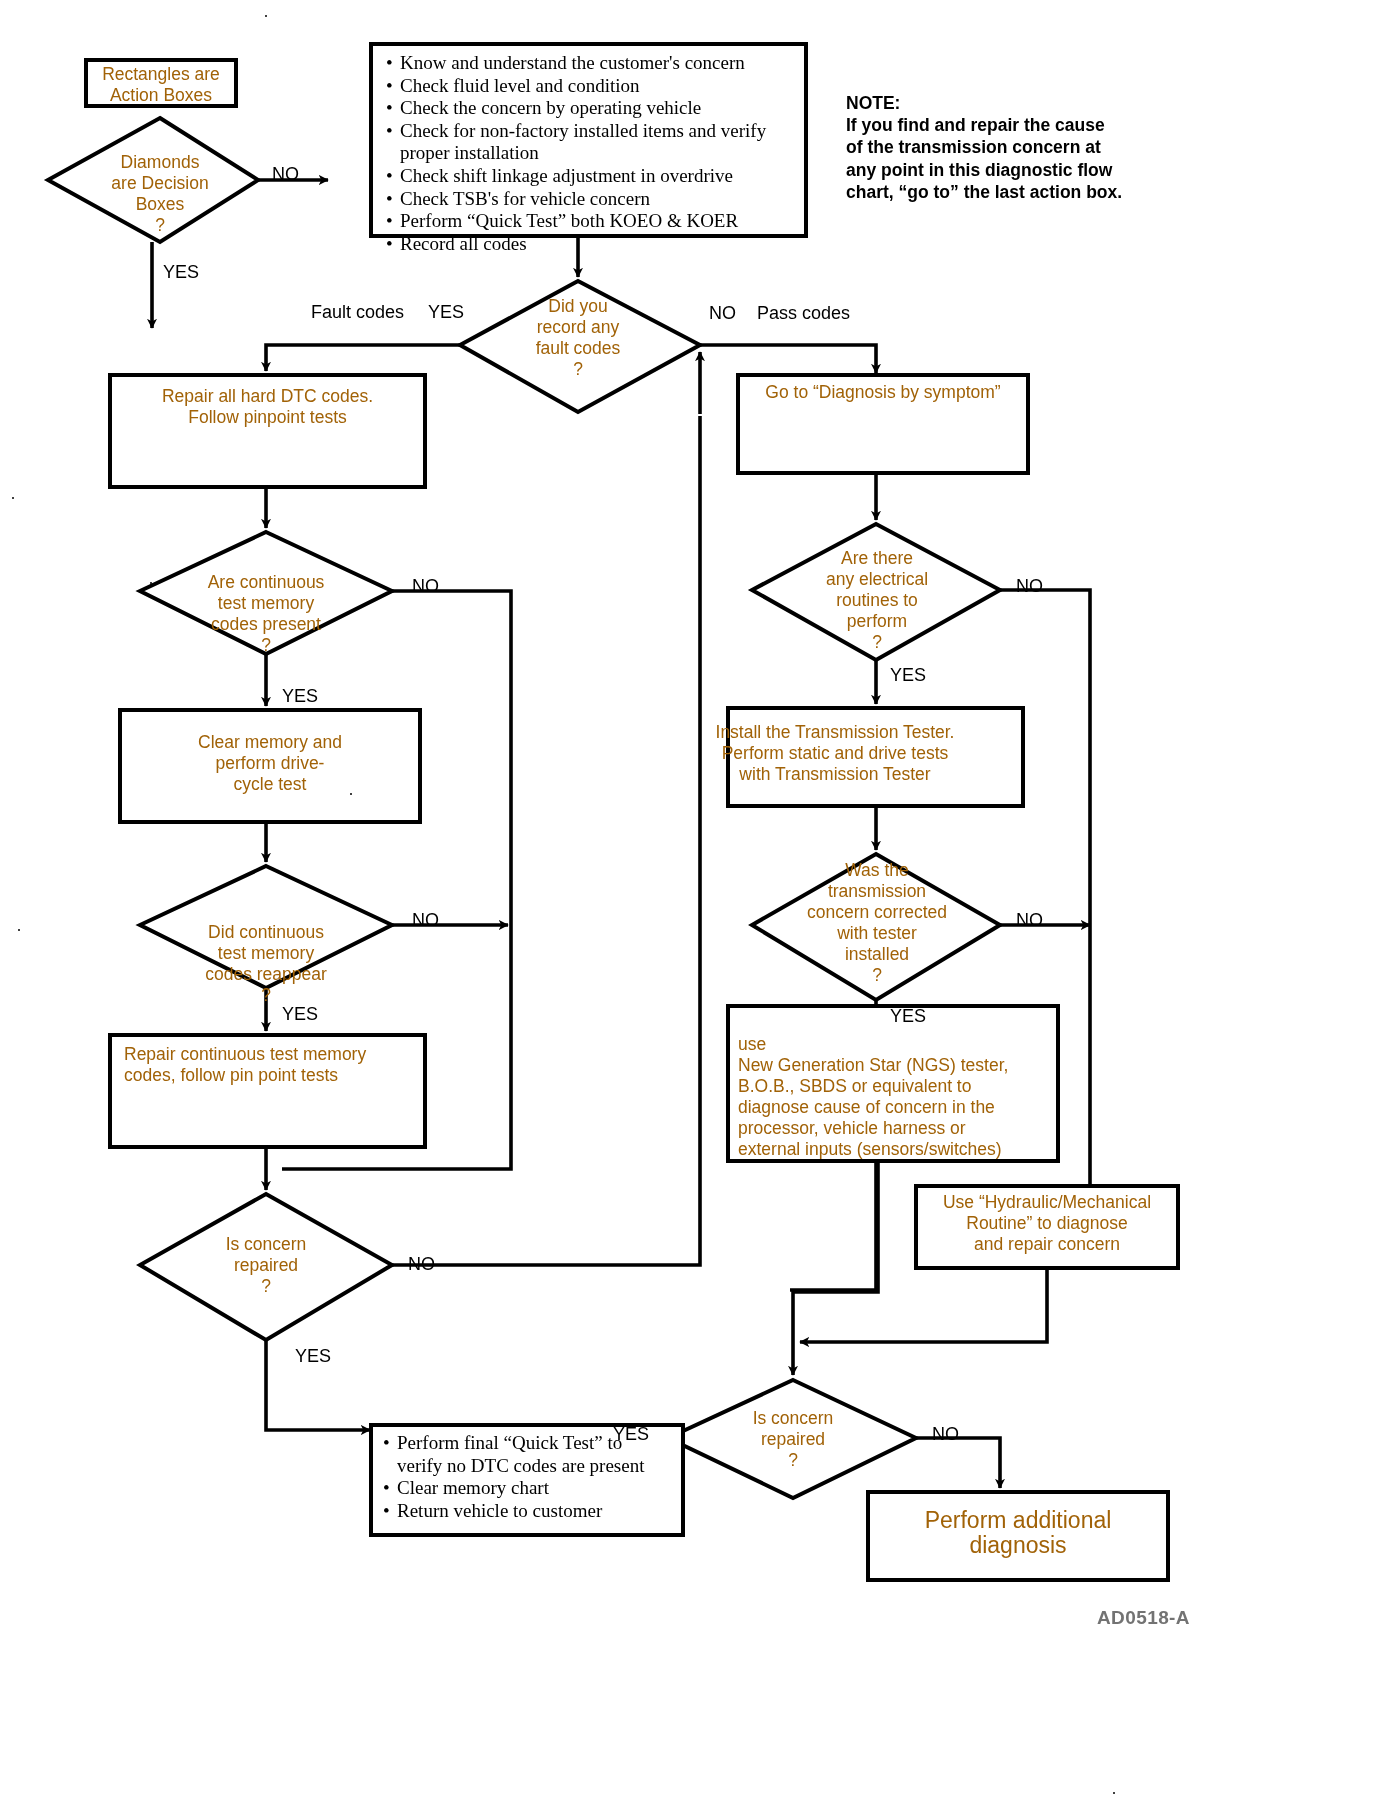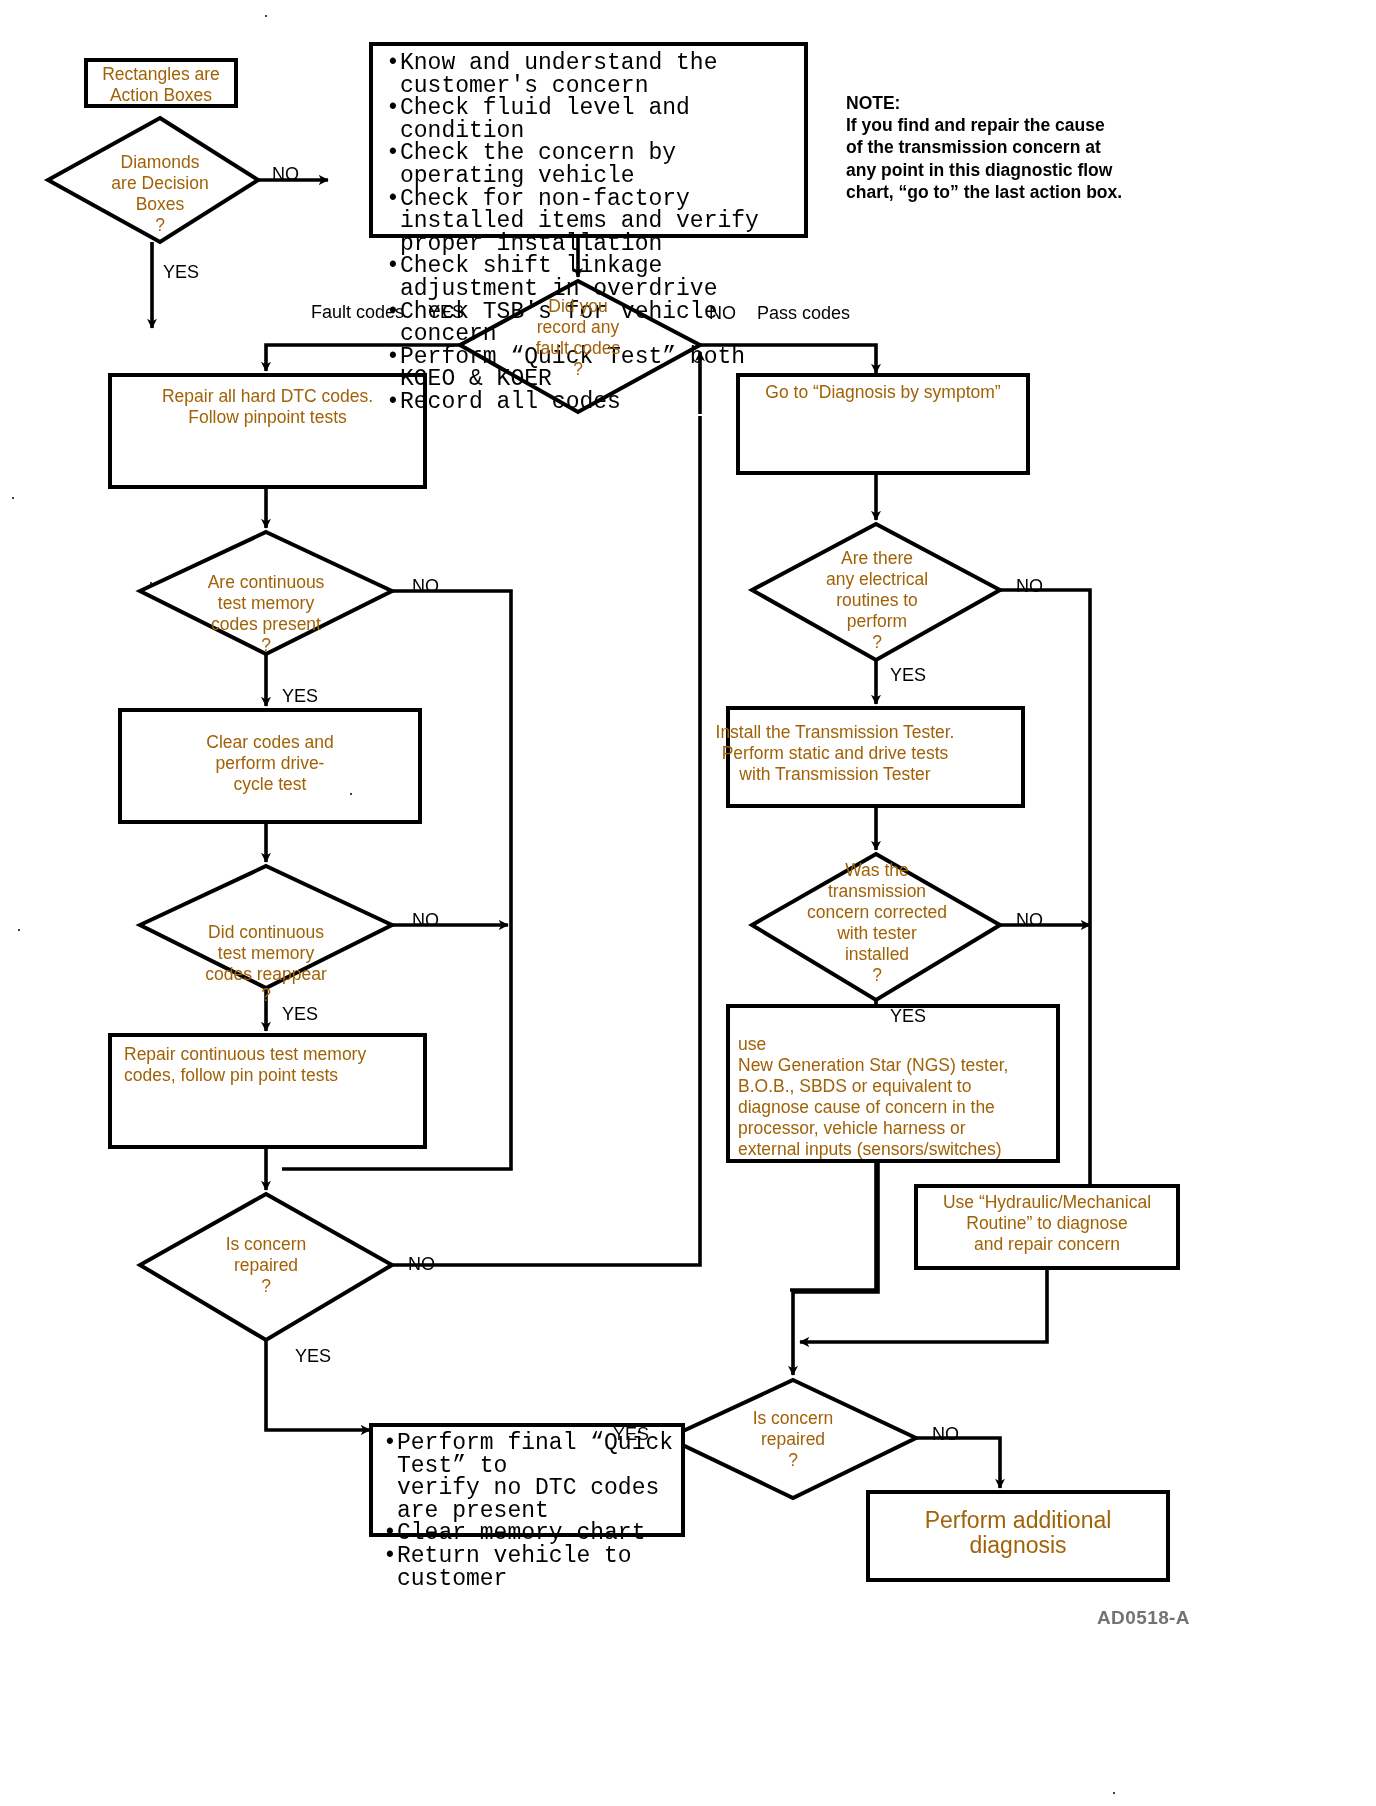--- a/index.html
+++ b/index.html
@@ -53,22 +53,22 @@
   .label-yn {
     position: absolute;
     font-family: "Liberation Sans", sans-serif;
     font-size: 18px;
     line-height: 20px;
     color: #000000;
     white-space: nowrap;
   }
   .bullet-list {
     position: absolute;
-    font-family: Liberation Mono, monospace;
-    font-size: 23px;
+    font-family: Liberation Serif, serif;
+    font-size: 19px;
     line-height: 22.6px;
     color: #000000;
   }
   .bullet-row {
     display: block;
     position: relative;
     padding-left: 14px;
     white-space: pre-wrap;
   }
   .bullet-row::before {
@@ -233,21 +233,21 @@
   <div class="txt txt-center" style="left:115px; top:386px; width:305px;">Repair all hard DTC codes.
 Follow pinpoint tests</div>
 
   <div class="txt txt-center" style="left:186px; top:572px; width:160px;">Are continuous
 test memory
 codes present
 ?</div>
   <span class="label-yn" style="left:412px; top:576px;">NO</span>
   <span class="label-yn" style="left:282px; top:686px;">YES</span>
 
-  <div class="txt txt-center" style="left:125px; top:732px; width:290px;">Clear codes and
+  <div class="txt txt-center" style="left:125px; top:732px; width:290px;">Clear memory and
 perform drive-
 cycle test</div>
 
   <div class="txt txt-center" style="left:186px; top:906px; width:160px;margin-top:16px;">Did continuous
 test memory
 codes reappear
 ?</div>
   <span class="label-yn" style="left:412px; top:910px;">NO</span>
   <span class="label-yn" style="left:282px; top:1004px;">YES</span>
 

